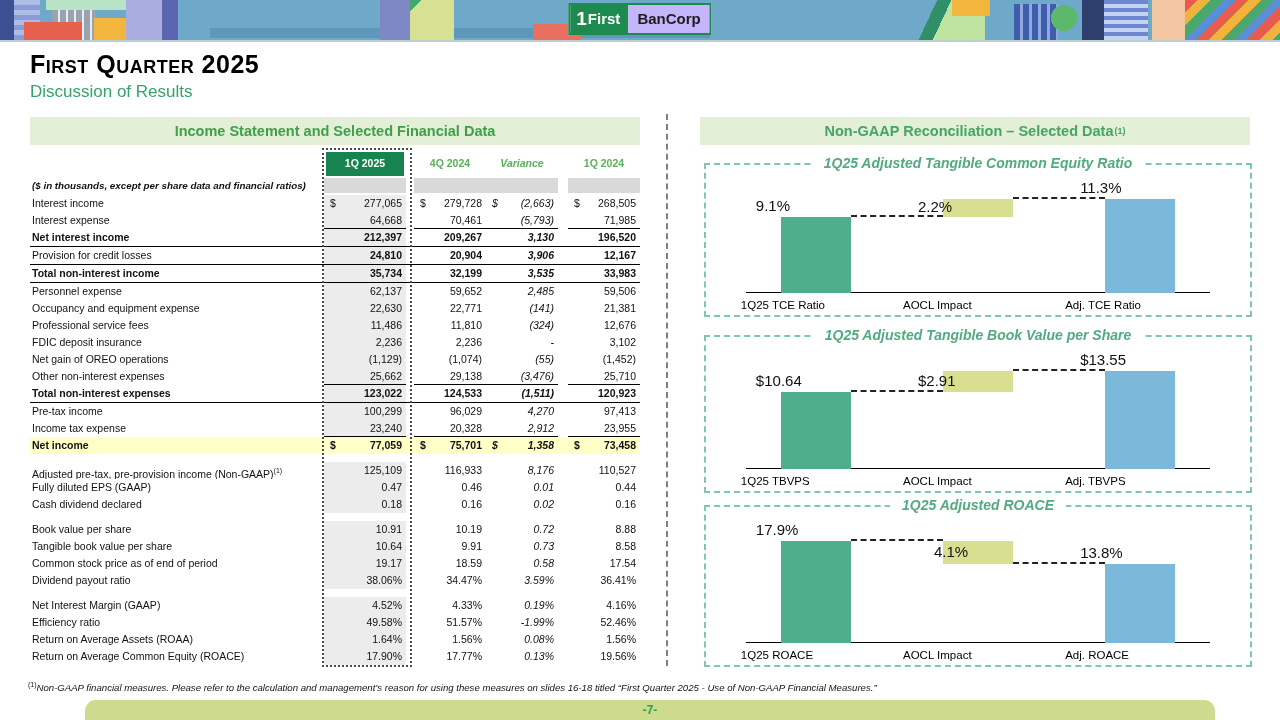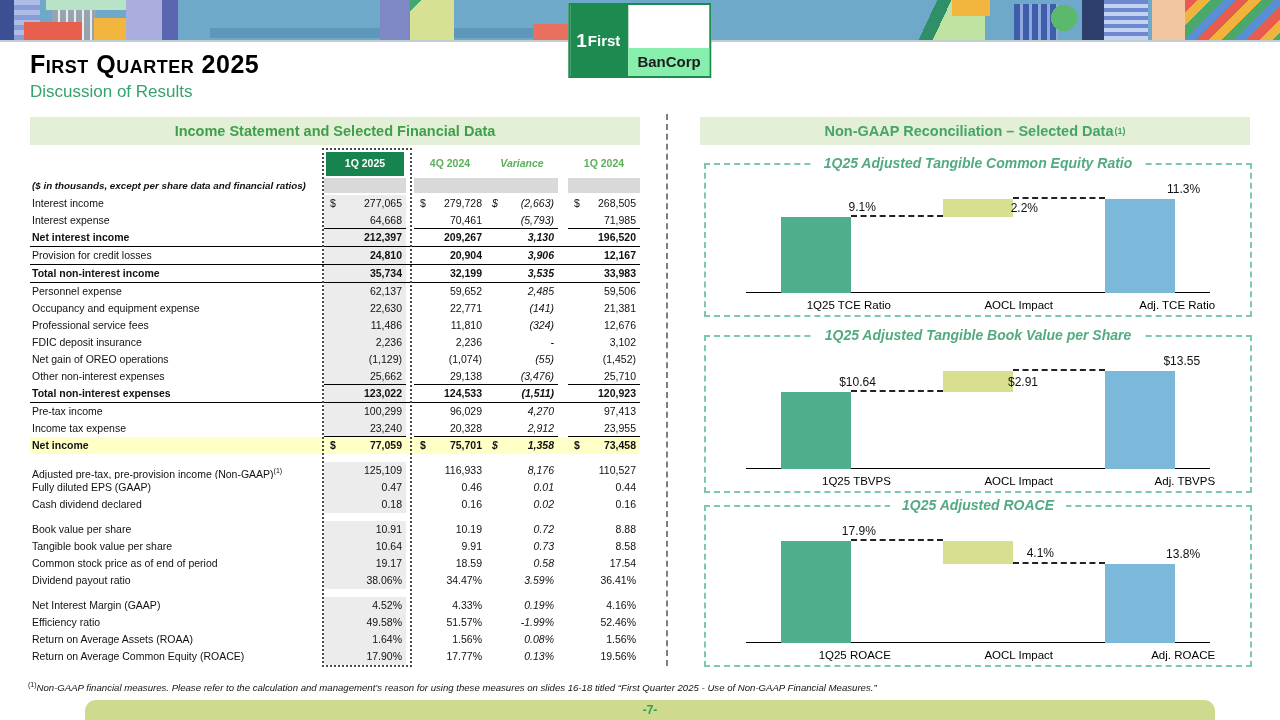--- a/index.html
+++ b/index.html
@@ -60,22 +60,22 @@
       94px 18px, 24px 22px, 52px 10px, 14px 0, 0 0;
     background-size:
       95px 40px, 34px 40px, 22px 40px, 48px 40px, 40px 40px, 44px 36px, 26px 30px, 38px 16px,
       100px 40px, 48px 16px, 44px 40px, 34px 40px, 500px 10px, 16px 40px, 36px 40px, 82px 10px, 42px 6px,
       32px 22px, 58px 18px, 44px 30px, 26px 40px, 14px 40px;}
   .logo{position:absolute;left:50%;top:3px;transform:translateX(-50%);display:flex;
         border:2px solid #1d8a50;background:#fff;}
   .logo .lg-green{background:#1d8a50;color:#fff;font-weight:bold;font-size:15px;
         padding:4px 8px 4px 6px;line-height:20px;display:flex;align-items:center;}
   .logo .lg-green .one{font-size:19px;margin-right:1px;}
-  .logo .lg-white{background:#86efac;color:#1c1c1c;font-weight:bold;font-size:15px;
-        padding:4px 9px;line-height:20px;display:flex;align-items:center;margin-top:43px;}
+  .logo .lg-white{background:#c4b5fd;color:#1c1c1c;font-weight:bold;font-size:15px;
+        padding:4px 9px;line-height:20px;display:flex;align-items:center;}
 
   
   .page-title{position:absolute;left:30px;top:50px;font-size:25px;font-weight:bold;
         font-variant:small-caps;letter-spacing:.5px;color:#000;}
   .page-subtitle{position:absolute;left:30px;top:82px;font-size:17px;color:#35a36b;}
 
   
   .band{position:absolute;height:28px;background:#e3efd6;display:flex;align-items:center;
         justify-content:center;font-weight:bold;font-size:14.5px;color:#3fa049;}
   .band-left{left:30px;top:117px;width:610px;}
@@ -115,22 +115,22 @@
   
   .chart-panel{position:absolute;left:704px;width:544px;border:2px dashed #7cc7ad;}
   .cp1{top:163px;height:150px;} .cp2{top:335px;height:154px;} .cp3{top:505px;height:158px;}
   .chart-title{position:absolute;top:-10px;left:50%;transform:translateX(-50%);
         background:#fff;padding:0 12px;white-space:nowrap;font-weight:bold;font-style:italic;
         font-size:14px;color:#52ab80;}
   .plot{position:absolute;left:30px;right:30px;top:18px;bottom:4px;}
   .baseline{position:absolute;left:2%;right:2%;bottom:18px;border-top:1.6px solid #000;}
   .bar{position:absolute;width:70px;}
   .conn{position:absolute;border-top:2px dashed #222;height:0;}
-  .vlab{position:absolute;width:120px;text-align:right;font-size:12px;color:#111;}
-  .clab{position:absolute;bottom:0;width:150px;text-align:right;font-size:11.5px;color:#000;}
+  .vlab{position:absolute;width:120px;text-align:left;font-size:15px;color:#111;}
+  .clab{position:absolute;bottom:0;width:150px;text-align:left;font-size:11.5px;color:#000;}
 
   
   .footnote{position:absolute;left:28px;top:681px;width:1220px;font-size:9.6px;
         font-style:italic;color:#111;}
   .footnote sup{font-size:7px;font-style:normal;}
   .footer-bar{position:absolute;left:85px;top:700px;width:1130px;height:30px;
         background:#cedb8e;border-radius:11px;text-align:center;}
   .footer-bar .pg{font-size:12px;font-weight:bold;color:#2e9e4f;line-height:21px;}
 </style>
 </head>

